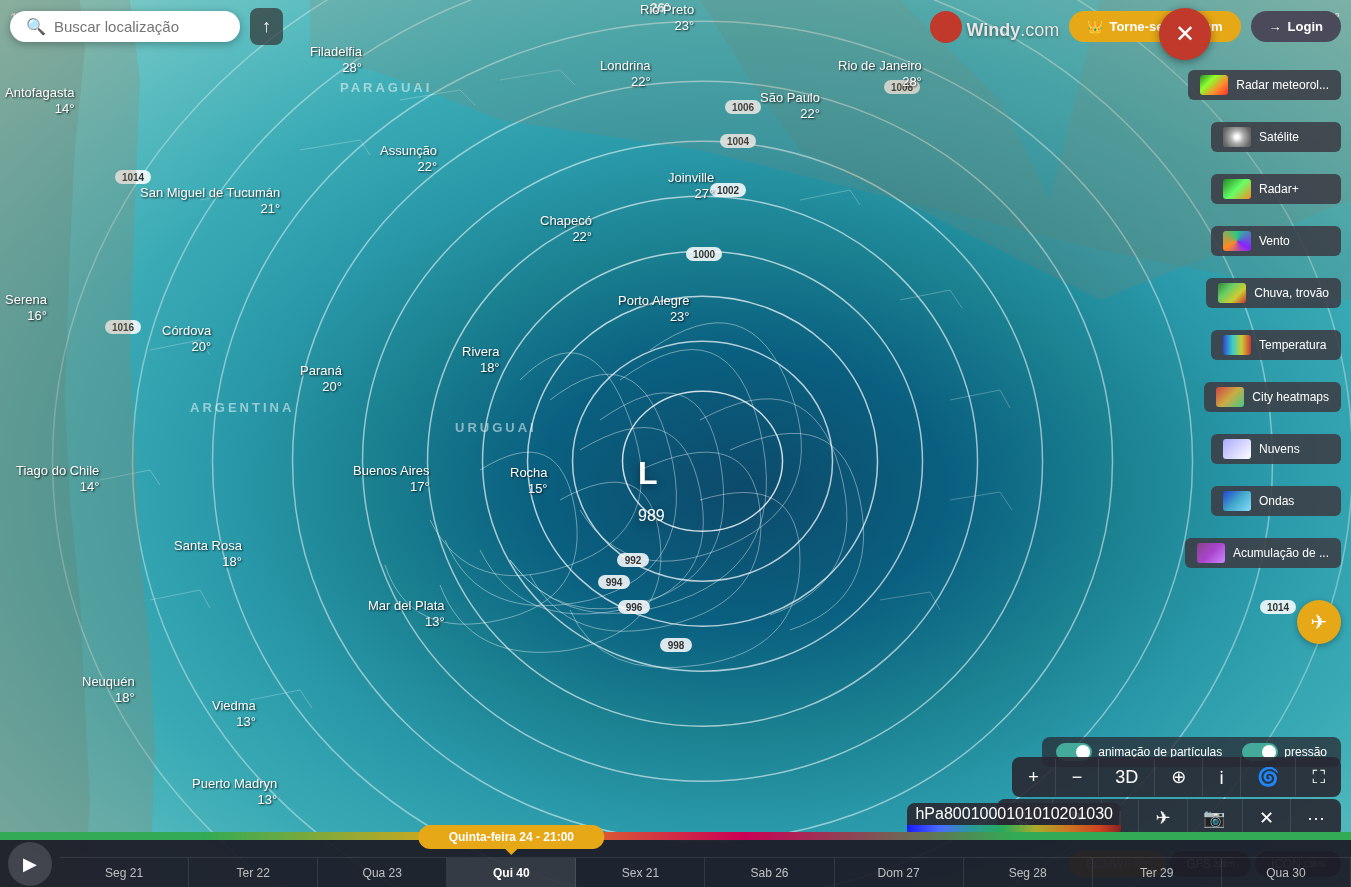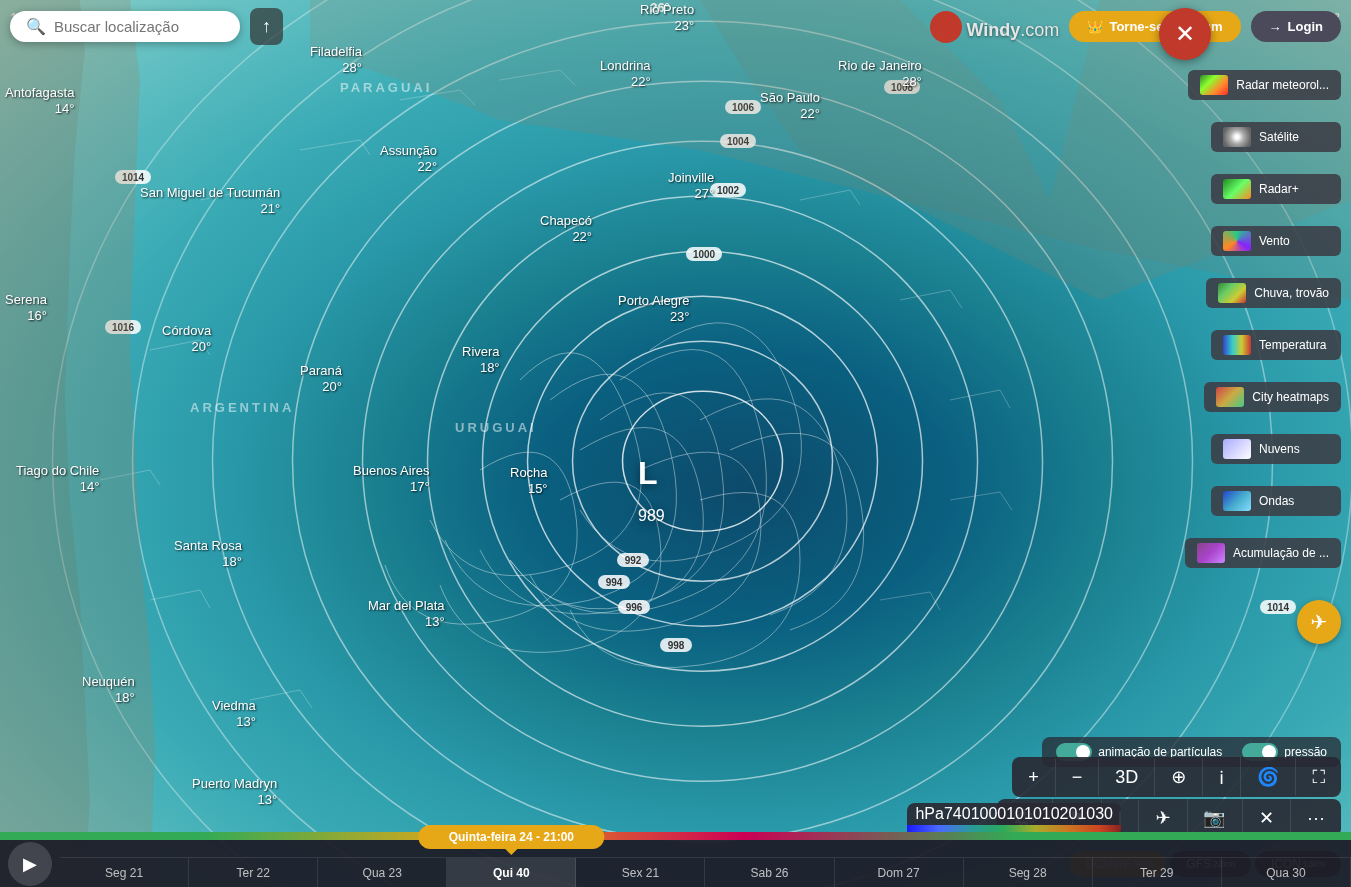--- a/index.html
+++ b/index.html
@@ -453,21 +453,21 @@
 
 <div id="model-selector">
   <button class="model-btn active">ECMWF <sup style="font-size:9px;">9km</sup></button>
   <button class="model-btn">GFS <sup style="font-size:9px;">22km</sup></button>
   <button class="model-btn">ICON <sup style="font-size:9px;">13km</sup></button>
 </div>
 
 <div id="pressure-scale" style="bottom:50px;right:230px;">
   <div class="scale-labels">
     <span>hPa</span>
-    <span>740</span>
+    <span>800</span>
     <span>1000</span>
     <span>1010</span>
     <span>1020</span>
     <span>1030</span>
   </div>
   <div class="scale-bar"></div>
 </div>
 
 <div id="timeline">
 

